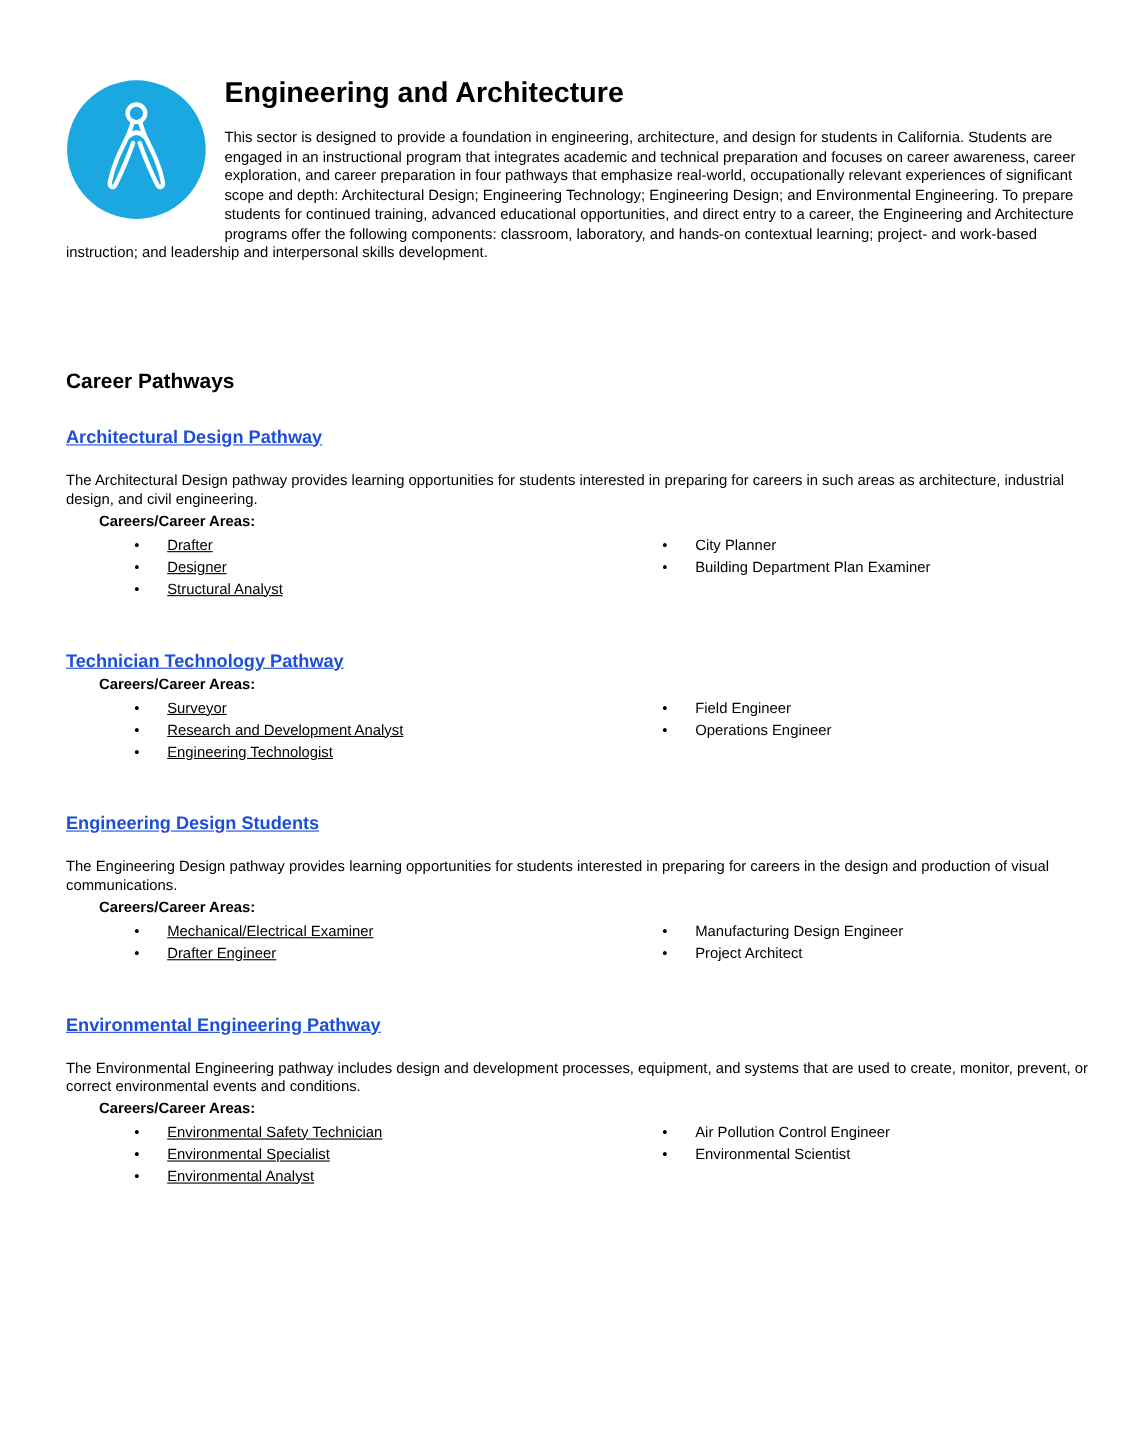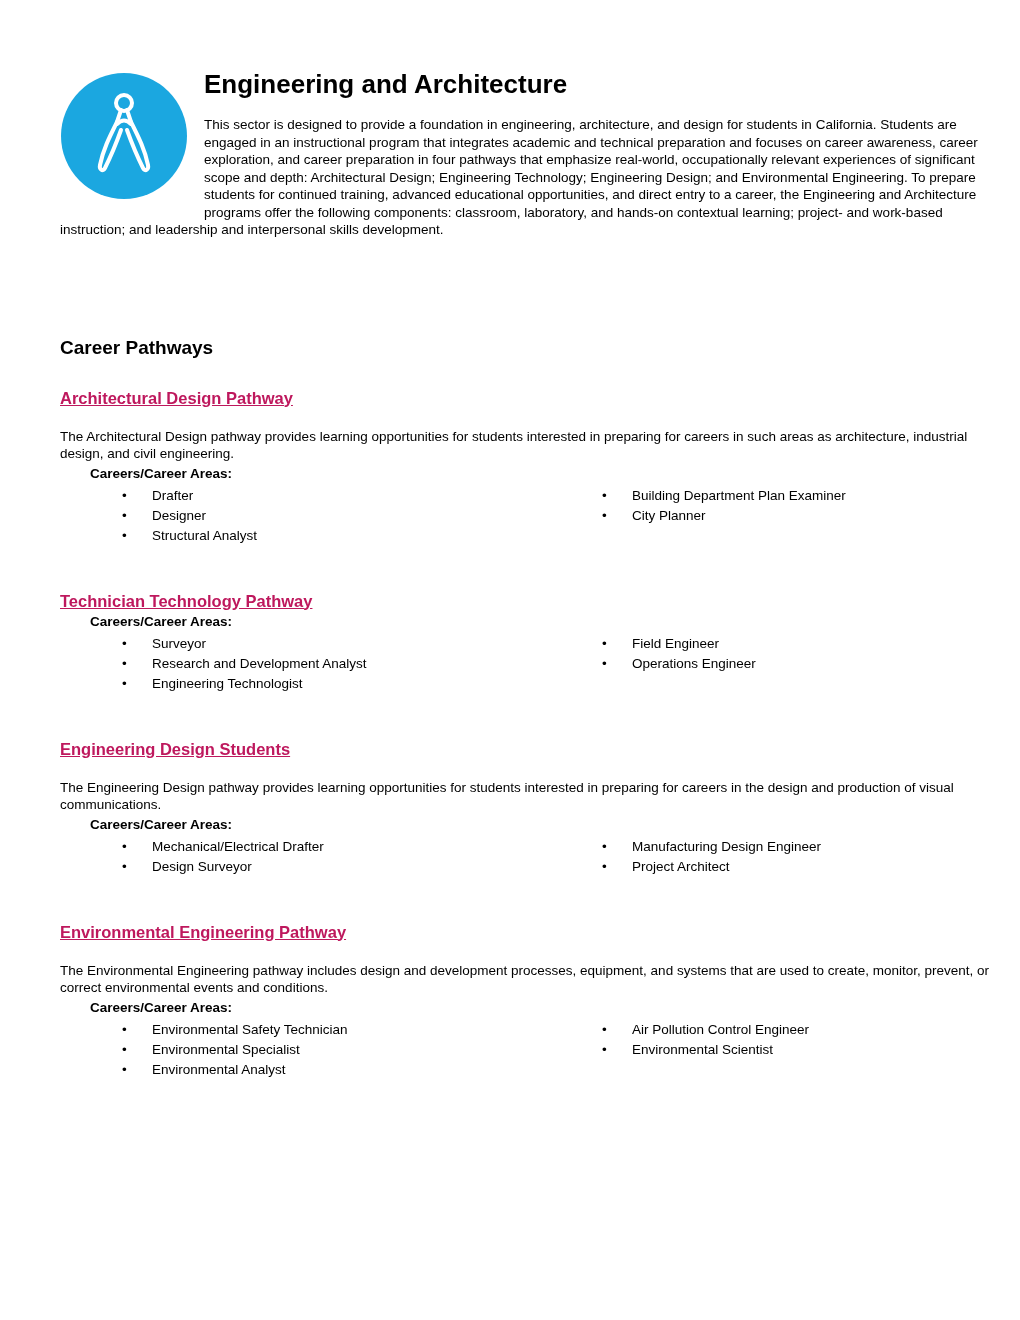--- a/index.html
+++ b/index.html
@@ -38,37 +38,37 @@
     font-weight: bold;
     margin-top: 98px;
   }
 
   .pathway { margin-top: 46px; }
   .pathway:first-of-type { margin-top: 30px; }
   .pathway-heading {
     display: inline-block;
     font-size: 16.5px;
     font-weight: bold;
-    color: #be185d;
+    color: #1d4ed8;
     text-decoration: underline;
     cursor: pointer;
     text-align: center;
   }
   .pathway-desc {
     font-size: 13.5px;
     line-height: 17.5px;
     margin-top: 20px;
   }
   .careers-label {
     font-size: 13.5px;
     font-weight: bold;
     margin: 3px 0 5px 30px;
   }
   .careers-cols { display: flex; font-size: 13.5px; }
-  .col-left  { flex: 0 0 540px; padding-left: 62px; }
+  .col-left  { flex: 0 0 540px; padding-left: 62px; text-decoration: underline; }
   .col-right { flex: 1; padding-left: 2px; }
   .careers-cols ul { list-style: none; }
   .careers-cols li {
     position: relative;
     padding-left: 30px;
     line-height: 20px;
   }
   .careers-cols li::before {
     content: "\2022";
     position: absolute;
@@ -105,22 +105,22 @@
     <span class="pathway-heading">Architectural Design Pathway</span>
     <p class="pathway-desc">The Architectural Design pathway provides learning opportunities for students interested in preparing for careers in such areas as architecture, industrial design, and civil engineering.</p>
     <p class="careers-label">Careers/Career Areas:</p>
     <div class="careers-cols">
       <ul class="col-left">
         <li>Drafter</li>
         <li>Designer</li>
         <li>Structural Analyst</li>
       </ul>
       <ul class="col-right">
+        <li>City Planner</li>
         <li>Building Department Plan Examiner</li>
-        <li>City Planner</li>
       </ul>
     </div>
   </section>
 
   <section class="pathway">
     <span class="pathway-heading">Technician Technology Pathway</span>
     <p class="careers-label">Careers/Career Areas:</p>
     <div class="careers-cols">
       <ul class="col-left">
         <li>Surveyor</li>
@@ -133,22 +133,22 @@
       </ul>
     </div>
   </section>
 
   <section class="pathway">
     <span class="pathway-heading">Engineering Design Students</span>
     <p class="pathway-desc">The Engineering Design pathway provides learning opportunities for students interested in preparing for careers in the design and production of visual communications.</p>
     <p class="careers-label">Careers/Career Areas:</p>
     <div class="careers-cols">
       <ul class="col-left">
-        <li>Mechanical/Electrical Drafter</li>
-        <li>Design Surveyor</li>
+        <li>Mechanical/Electrical Examiner</li>
+        <li>Drafter Engineer</li>
       </ul>
       <ul class="col-right">
         <li>Manufacturing Design Engineer</li>
         <li>Project Architect</li>
       </ul>
     </div>
   </section>
 
   <section class="pathway">
     <span class="pathway-heading">Environmental Engineering Pathway</span>

